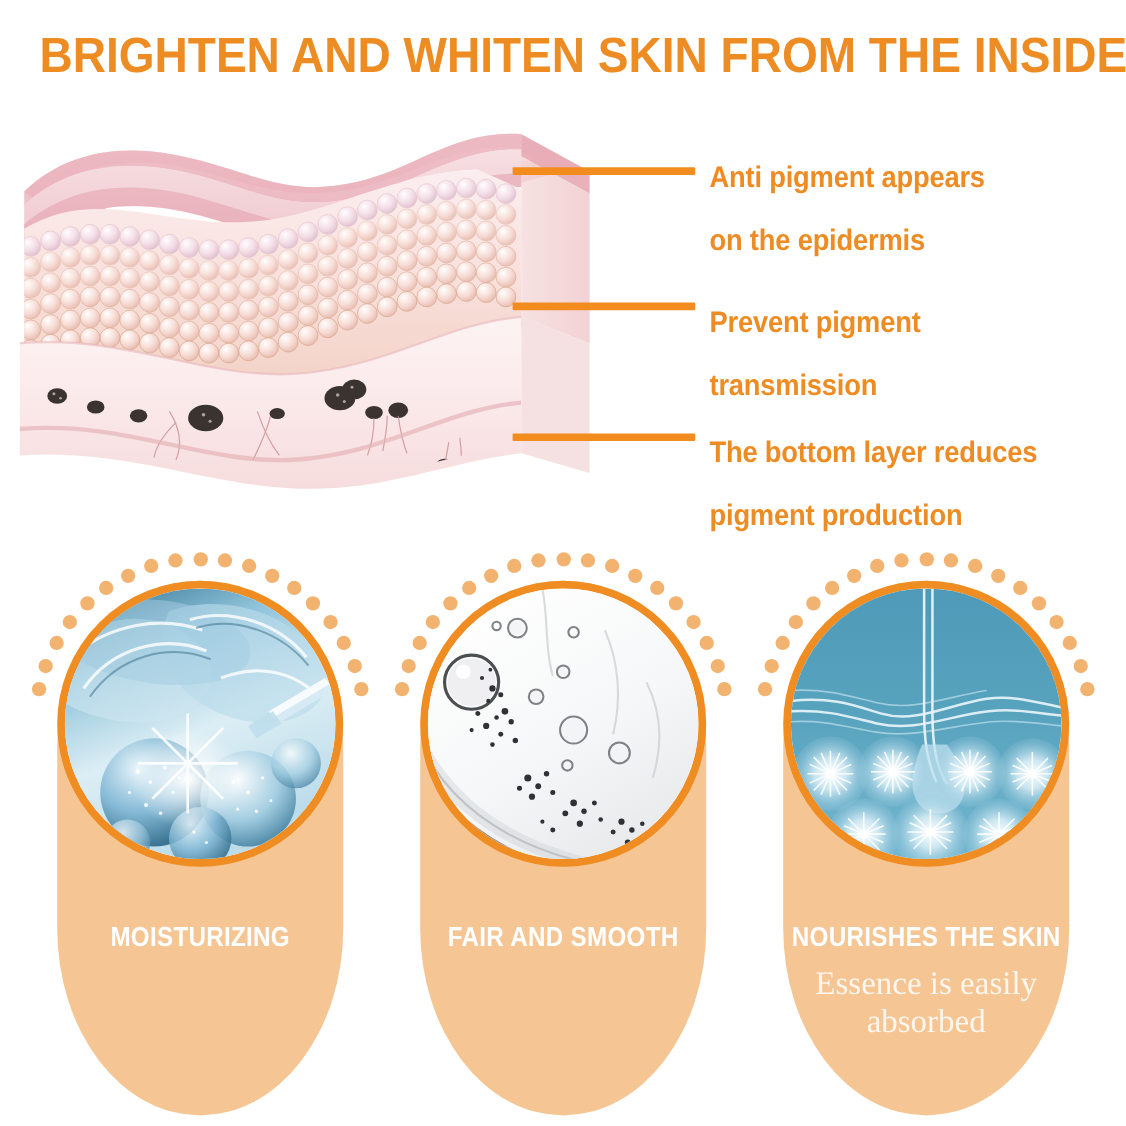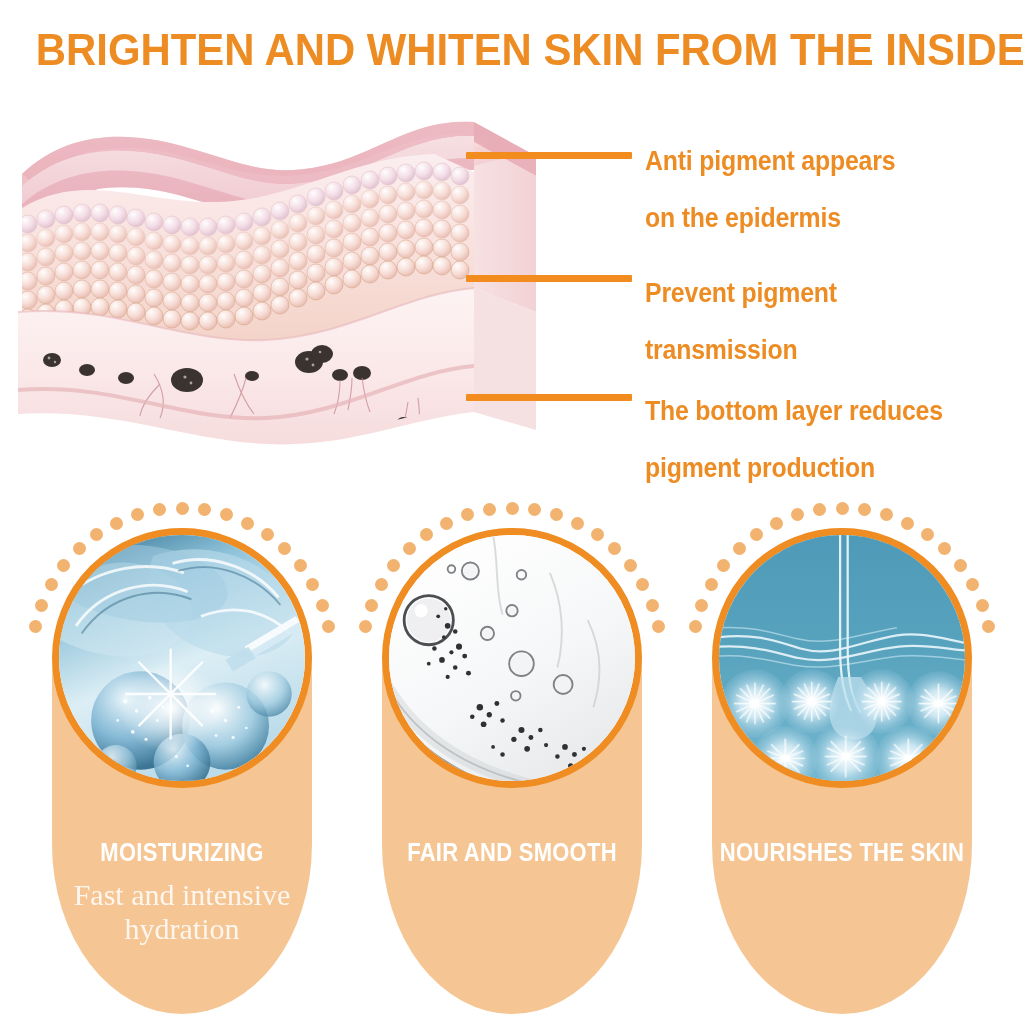--- a/index.html
+++ b/index.html
@@ -487,21 +487,20 @@
           <ellipse cx="118" cy="168" rx="72" ry="62" fill="url(#m1flare)"></ellipse>
           <g stroke="#ffffff" stroke-width="2.5" opacity="0.9">
             <line x1="118" y1="120" x2="118" y2="216"></line>
             <line x1="70" y1="168" x2="166" y2="168"></line>
             <line x1="84" y1="134" x2="152" y2="202"></line>
             <line x1="152" y1="134" x2="84" y2="202"></line>
           </g>
         </svg>
       </div>
       <div class="card-heading" style="top:352px;">MOISTURIZING</div>
-      <div class="card-desc" style="top:392px;">Fast and intensive hydration</div>
     </div>
 
     <div class="card" style="left:362px;">
       <div class="dots">
           <div class="dot" style="left: -3.22214px; top: 134.313px;"></div>
           <div class="dot" style="left: 3.15257px; top: 112.56px;"></div>
           <div class="dot" style="left: 12.7323px; top: 92.0165px;"></div>
           <div class="dot" style="left: 25.2984px; top: 73.1508px;"></div>
           <div class="dot" style="left: 40.5638px; top: 56.394px;"></div>
           <div class="dot" style="left: 58.1798px; top: 42.1287px;"></div>
@@ -751,16 +750,17 @@
               <circle cx="98" cy="176" r="4"></circle>
             <circle cx="172" cy="176" r="4"></circle>
               <circle cx="232" cy="178" r="4"></circle>
             <circle cx="70" cy="236" r="4"></circle>
               <circle cx="134" cy="234" r="4.5"></circle>
             <circle cx="200" cy="236" r="4"></circle>
           </g>
         </svg>
       </div>
       <div class="card-heading" style="top:352px;">NOURISHES THE SKIN</div>
+      <div class="card-desc" style="top:392px;">Essence is easily absorbed</div>
     </div>
 
   </div>
 </div>
 
 </body></html>

